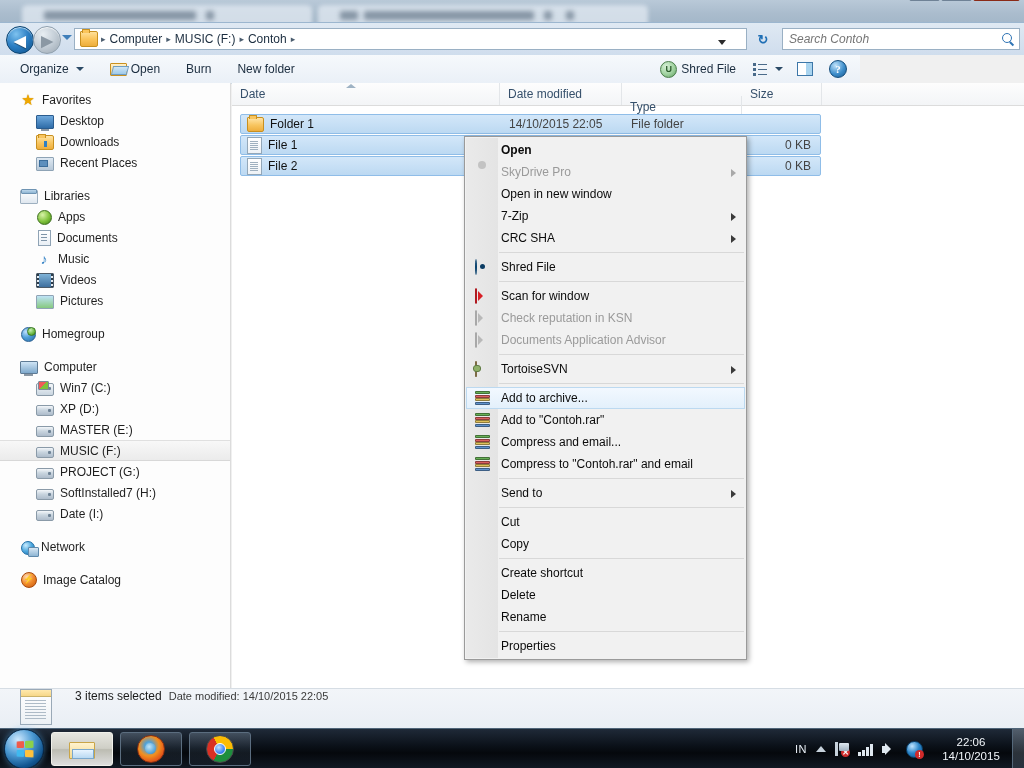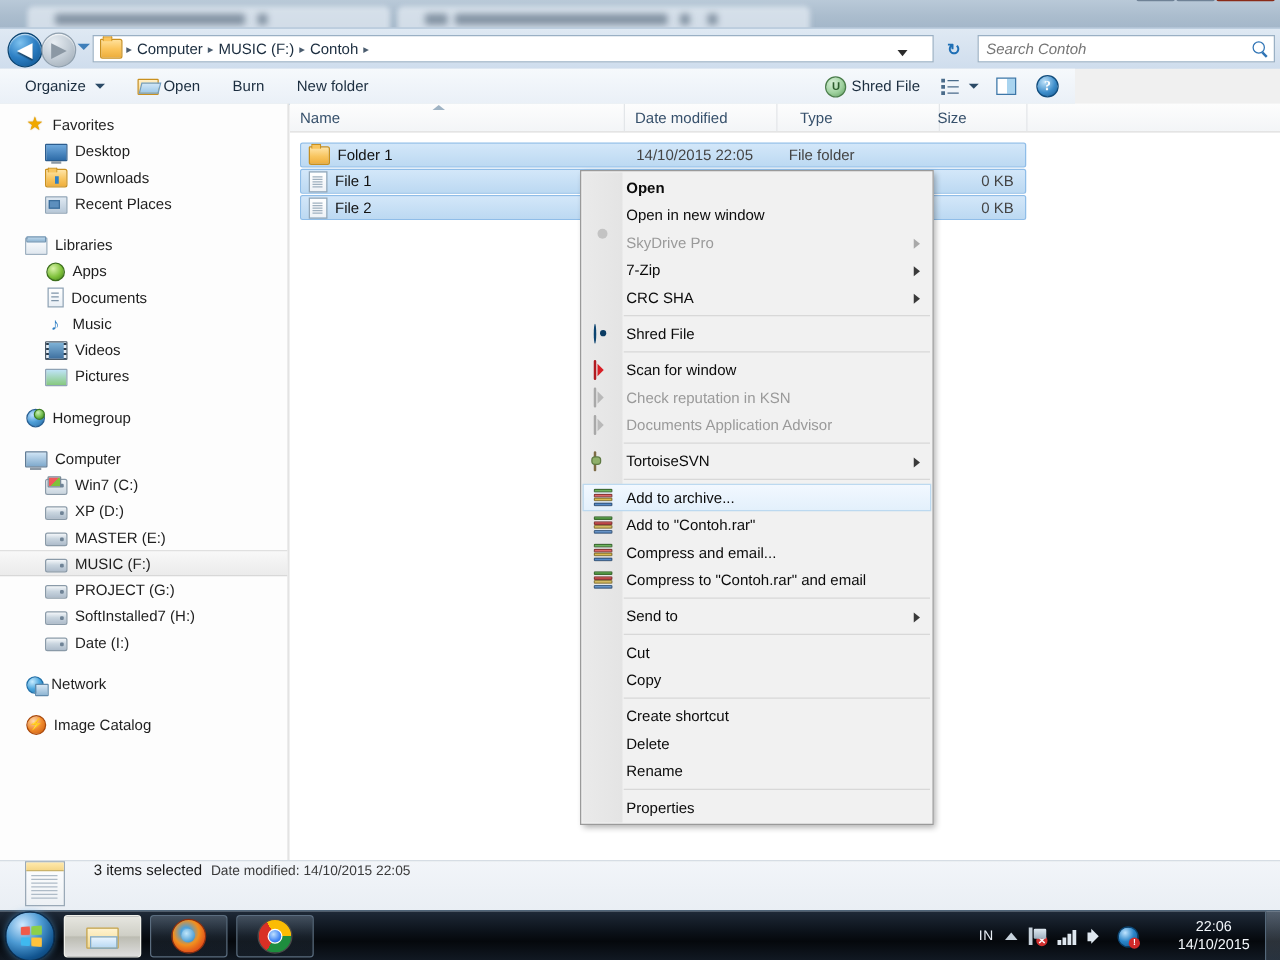--- a/index.html
+++ b/index.html
@@ -590,21 +590,21 @@
   .tray-kas{
     width:15px;height:15px;border-radius:50%;position:relative;
     background:radial-gradient(circle at 34% 28%,#bfe4ff 0%,#2a85c9 48%,#0e4f86 100%);
     border:1px solid #0c4470;
   }
   .tray-kas:after{
     content:"!";position:absolute;right:-2px;bottom:-2px;width:9px;height:9px;border-radius:50%;
     background:#d02a2a;color:#fff;font-size:7px;line-height:9px;text-align:center;font-weight:bold;
   }
   .clock{
-    color:#f2f6fa;font-size:11.5px;text-align:center;line-height:14px;margin-left:20px;min-width:62px;
+    color:#f2f6fa;font-size:11.5px;text-align:center;line-height:14px;margin-left:8px;min-width:62px;
   }
   .showdesk{
     width:11px;height:40px;margin-left:6px;
     background:linear-gradient(180deg,rgba(200,215,230,.30),rgba(120,140,160,.22));
     border-left:1px solid #55687a;
   }
 </style>
 </head>
 <body>
 
@@ -798,27 +798,27 @@
 
     <div class="nav-row header">
       <span class="ic ic-catalog"></span>
       <span>Image Catalog</span>
     </div>
   </div>
 
   <div class="filepane">
     <div class="colhdr">
       <div class="col" style="left:0;width:268px;">
-        <span>Name</span>
+        <span>Date</span>
         <span class="sortmark" style="left:114px;"></span>
       </div>
       <div class="col" style="left:268px;width:122px;">
         <span>Date modified</span>
       </div>
-      <div class="col" style="left:400px;width:120px;">
+      <div class="col" style="left:390px;width:120px;margin-top:13px;">
         <span>Type</span>
       </div>
       <div class="col" style="left:510px;width:80px;">
         <span>Size</span>
       </div>
     </div>
 
     <div class="row selected" style="top:31px;width:581px;">
       <span class="ic-folder2"></span>
       <span>Folder 1</span>
@@ -851,27 +851,27 @@
       <span class="status-sub">Date modified: 14/10/2015 22:05</span>
     </div>
   </div>
 </div>
 
 <div class="ctxmenu">
 
   <div class="mi bold">
     <span>Open</span>
   </div>
-  <div class="mi">
-    <span>Open in new window</span>
-  </div>
   <div class="mi disabled">
     <span class="mi-ico"><span class="g-cloud"></span></span>
     <span>SkyDrive Pro</span>
     <span class="caret"></span>
+  </div>
+  <div class="mi">
+    <span>Open in new window</span>
   </div>
   <div class="mi">
     <span>7-Zip</span>
     <span class="caret"></span>
   </div>
   <div class="mi">
     <span>CRC SHA</span>
     <span class="caret"></span>
   </div>
 

